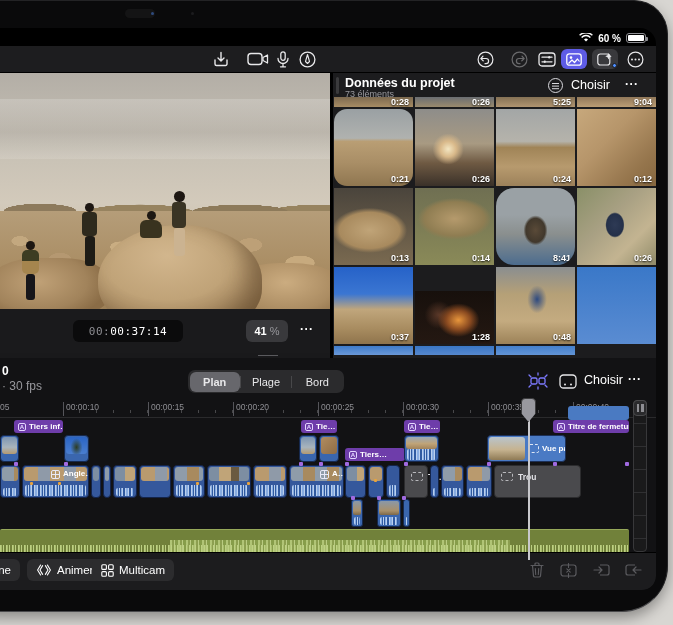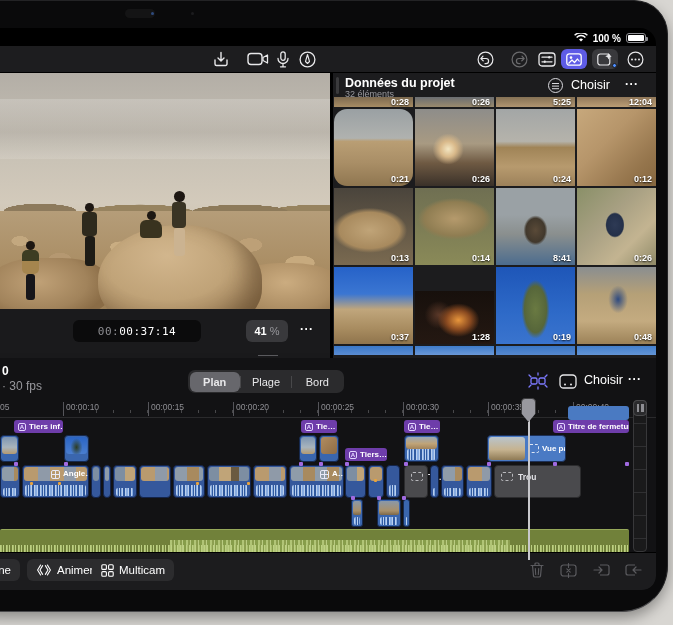--- a/index.html
+++ b/index.html
@@ -68,21 +68,21 @@
   .p-stand .torso { width:14px; height:26px; background:#3a3424; border-radius:4px; margin:0 auto; }
   .p-stand .legs  { width:11px; height:28px; background:#cbb391; border-radius:3px; margin:0 auto; }
   .p-sit { width:22px; height:18px; background:#39331f; border-radius:6px 8px 4px 4px; }
   .p-walk .torso { width:15px; height:24px; background:#2e2a1d; border-radius:4px; margin:0 auto; }
   .p-walk .legs  { width:10px; height:30px; background:#1d1b16; border-radius:3px; margin:0 auto; }
   .p-lean .torso { width:17px; height:24px; background:#39381f; border-radius:5px; margin:0 auto;
     background:linear-gradient(180deg,#3c3c22 45%,#a5854e 45%); }
   .p-lean .legs  { width:9px; height:26px; background:#17161a; border-radius:3px; margin:0 auto; }
 
   .view-ctrl { position:absolute; left:0; top:236px; width:330px; height:44px; background:#1a1a1c; }
-  .tc-pill { position:absolute; left:73px; top:11px; width:128px; height:22px; background:#0b0b0c; border-radius:6px;
+  .tc-pill { position:absolute; left:73px; top:11px; width:110px; height:22px; background:#0b0b0c; border-radius:6px;
     display:flex; align-items:center; justify-content:center; font-family:"DejaVu Sans Mono",monospace;
     font-size:11px; color:#fff; letter-spacing:.5px; }
   .tc-dim { color:#8e8e93; }
   .zoom-pill { position:absolute; left:246px; top:11px; width:42px; height:22px; background:#39393c; border-radius:6px;
     display:flex; align-items:center; justify-content:center; gap:3px; font-size:11px; font-weight:bold; color:#fff; }
   .zoom-pill .pct { color:#98989d; font-weight:normal; }
   .dots-btn { color:#fff; font-size:13px; font-weight:bold; letter-spacing:1px; position:absolute; }
   .pv-dots { left:300px; top:13px; }
   .resize-handle { position:absolute; left:258px; top:282px; width:20px; height:5px;
     border-top:1.5px solid #5a5a5e; border-bottom:1.5px solid #5a5a5e; }
@@ -110,21 +110,21 @@
   .t1{background:linear-gradient(180deg,#9aA0a3 0%,#b0b2af 38%,#b99e74 42%,#a98e66 70%,#8f7650 100%);}
   .t1{background:linear-gradient(180deg,#9aa0a3 0%,#b0b2af 38%,#b99e74 42%,#a98e66 70%,#8f7650 100%);border-radius:13px;}
   .t2{background:radial-gradient(26px 26px at 42% 52%,#f3e6c2 0%,#d9b98a 30%,transparent 60%),
       linear-gradient(180deg,#8e8d8a 0%,#a89a82 45%,#6f5a43 70%,#3a3129 100%);}
   .t3{background:linear-gradient(180deg,#a3a6a6 0%,#b5b3ab 42%,#a08457 50%,#b79a6e 75%,#9c815a 100%);}
   .t4{background:linear-gradient(135deg,#c7a87c 0%,#b6956a 40%,#97774e 75%,#86673f 100%);}
   .t5{background:radial-gradient(50px 30px at 45% 55%,#c0a478 0%,#a8placeholder 0,#a88a5e 60%,transparent 75%),linear-gradient(180deg,#4a443c,#7a6a50);}
   .t5{background:radial-gradient(50px 30px at 45% 55%,#c0a478 0%,#a88a5e 60%,transparent 75%),linear-gradient(180deg,#4a443c,#7a6a50);}
   .t6{background:radial-gradient(46px 26px at 50% 40%,#b59a6c 0%,#8f7d52 65%,transparent 80%),linear-gradient(180deg,#6f6f52,#8a8a58);}
   .t7{background:radial-gradient(16px 20px at 50% 55%,#5a4a38 0%,#41382c 60%,transparent 75%),
-      linear-gradient(180deg,#9aA1a5 0%,#9aa1a5 35%,#8a8f8e 60%,#4c6c8e 100%);}
+      linear-gradient(180deg,#9aA1a5 0%,#9aa1a5 35%,#8a8f8e 60%,#4c6c8e 100%);border-radius:18px;}
   .t7{background:radial-gradient(16px 20px at 50% 55%,#5a4a38 0%,#41382c 60%,transparent 75%),
       linear-gradient(180deg,#9aa1a5 0%,#9aa1a5 35%,#8a8f8e 60%,#4c6c8e 100%);}
   .t8{background:radial-gradient(12px 16px at 48% 48%,#2e3a55 0%,#243049 70%,transparent 80%),
       linear-gradient(135deg,#8a9068 0%,#a8a083 40%,#c3b491 70%,#8f8a68 100%);}
   .t9{background:linear-gradient(180deg,#2662c8 0%,#3b76d2 35%,#c0a67c 55%,#a88c60 80%,#8f744c 100%);}
   .t10{background:radial-gradient(30px 24px at 55% 55%,#e8963c 0%,#8a4a20 40%,transparent 70%),
        radial-gradient(20px 20px at 30% 45%,#5a3828 0%,transparent 70%),linear-gradient(180deg,#17100c,#241812);margin-top:24px;}
   .t11{background:radial-gradient(20px 42px at 50% 55%,#6a7a42 0%,#56663a 55%,transparent 70%),
        linear-gradient(180deg,#1e56b8 0%,#2e6ac8 60%,#3a74ce 100%);}
   .t12{background:radial-gradient(14px 20px at 52% 42%,#2e4a80 0%,transparent 70%),
@@ -241,21 +241,21 @@
 </div>
 
 <div class="screen" style="left:0; top:28px;">
 
   <div class="statusbar">
     <svg width="14" height="10" viewBox="0 0 14 10">
       <path d="M7 8.6 L9 6.4 A3 3 0 0 0 5 6.4 Z" fill="#fff"></path>
       <path d="M2.6 4.4 A6.2 6.2 0 0 1 11.4 4.4" stroke="#fff" stroke-width="1.4" fill="none"></path>
       <path d="M0.6 2.2 A9.5 9.5 0 0 1 13.4 2.2" stroke="#fff" stroke-width="1.4" fill="none" opacity=".95"></path>
     </svg>
-    <span>100 %</span>
+    <span>60 %</span>
     <span class="batt"></span>
   </div>
 
   <div class="toolbar">
     <div class="tb-ic" style="left:210px;">
       <svg width="16" height="16" viewBox="0 0 16 16">
         <path d="M2 9 v4 a1.5 1.5 0 0 0 1.5 1.5 h9 a1.5 1.5 0 0 0 1.5-1.5 v-4" stroke="#e8e8ea" stroke-width="1.4" fill="none" stroke-linecap="round"></path>
         <path d="M8 1.5 v8 M5 7 l3 3 3-3" stroke="#e8e8ea" stroke-width="1.4" fill="none" stroke-linecap="round" stroke-linejoin="round"></path>
       </svg>
     </div>
@@ -362,37 +362,37 @@
           <span class="pct">%</span>
         </div>
         <div class="dots-btn pv-dots ell">···</div>
       </div>
     </div>
 
     <div class="browser">
       <div class="br-head">
         <div class="br-accent"></div>
         <div class="br-title">Données du projet</div>
-        <div class="br-count">32 éléments</div>
+        <div class="br-count">73 éléments</div>
         <div class="filter-ic"></div>
         <div class="br-choose">Choisir</div>
         <div class="dots-btn br-dots ell">···</div>
       </div>
       <div class="grid">
         <div class="cell sl s1">
             <span class="dur">0:28</span>
           </div>
         <div class="cell sl s2">
             <span class="dur">0:26</span>
           </div>
         <div class="cell sl s3">
             <span class="dur">5:25</span>
           </div>
         <div class="cell sl s4">
-            <span class="dur">12:04</span>
+            <span class="dur">9:04</span>
           </div>
 
         <div class="cell t1">
             <span class="dur">0:21</span>
           </div>
         <div class="cell t2">
             <span class="dur">0:26</span>
           </div>
         <div class="cell t3">
             <span class="dur">0:24</span>
@@ -412,23 +412,20 @@
           </div>
         <div class="cell t8">
             <span class="dur">0:26</span>
           </div>
 
         <div class="cell t9">
             <span class="dur">0:37</span>
           </div>
         <div class="cell t10">
             <span class="dur">1:28</span>
-          </div>
-        <div class="cell t11">
-            <span class="dur">0:19</span>
           </div>
         <div class="cell t12">
             <span class="dur">0:48</span>
           </div>
 
         <div class="cell b1"></div>
         <div class="cell b2"></div>
         <div class="cell b3"></div>
         <div class="cell b4"></div>
       </div>
@@ -487,21 +484,21 @@
       <span class="plab">Tie…</span>
     </div>
     <div class="pill" style="left:404px; top:62px; width:36px;">
       <span class="aic">A</span>
       <span class="plab">Tie…</span>
     </div>
     <div class="pill" style="left:553px; top:62px; width:76px;">
       <span class="aic">A</span>
       <span class="plab">Titre de fermeture</span>
     </div>
-    <div class="pill" style="left:345px; top:90px; width:42px;align-items:center;">
+    <div class="pill" style="left:345px; top:90px; width:60px;align-items:center;">
       <span class="aic">A</span>
       <span class="plab">Tiers…</span>
     </div>
 
     <div class="cclip" style="left:0; width:19px;">
         <div class="cth sky-th"></div>
       </div>
     <div class="cclip" style="left:64px; width:25px;">
         <div class="cth tree-th"></div>
       </div>

